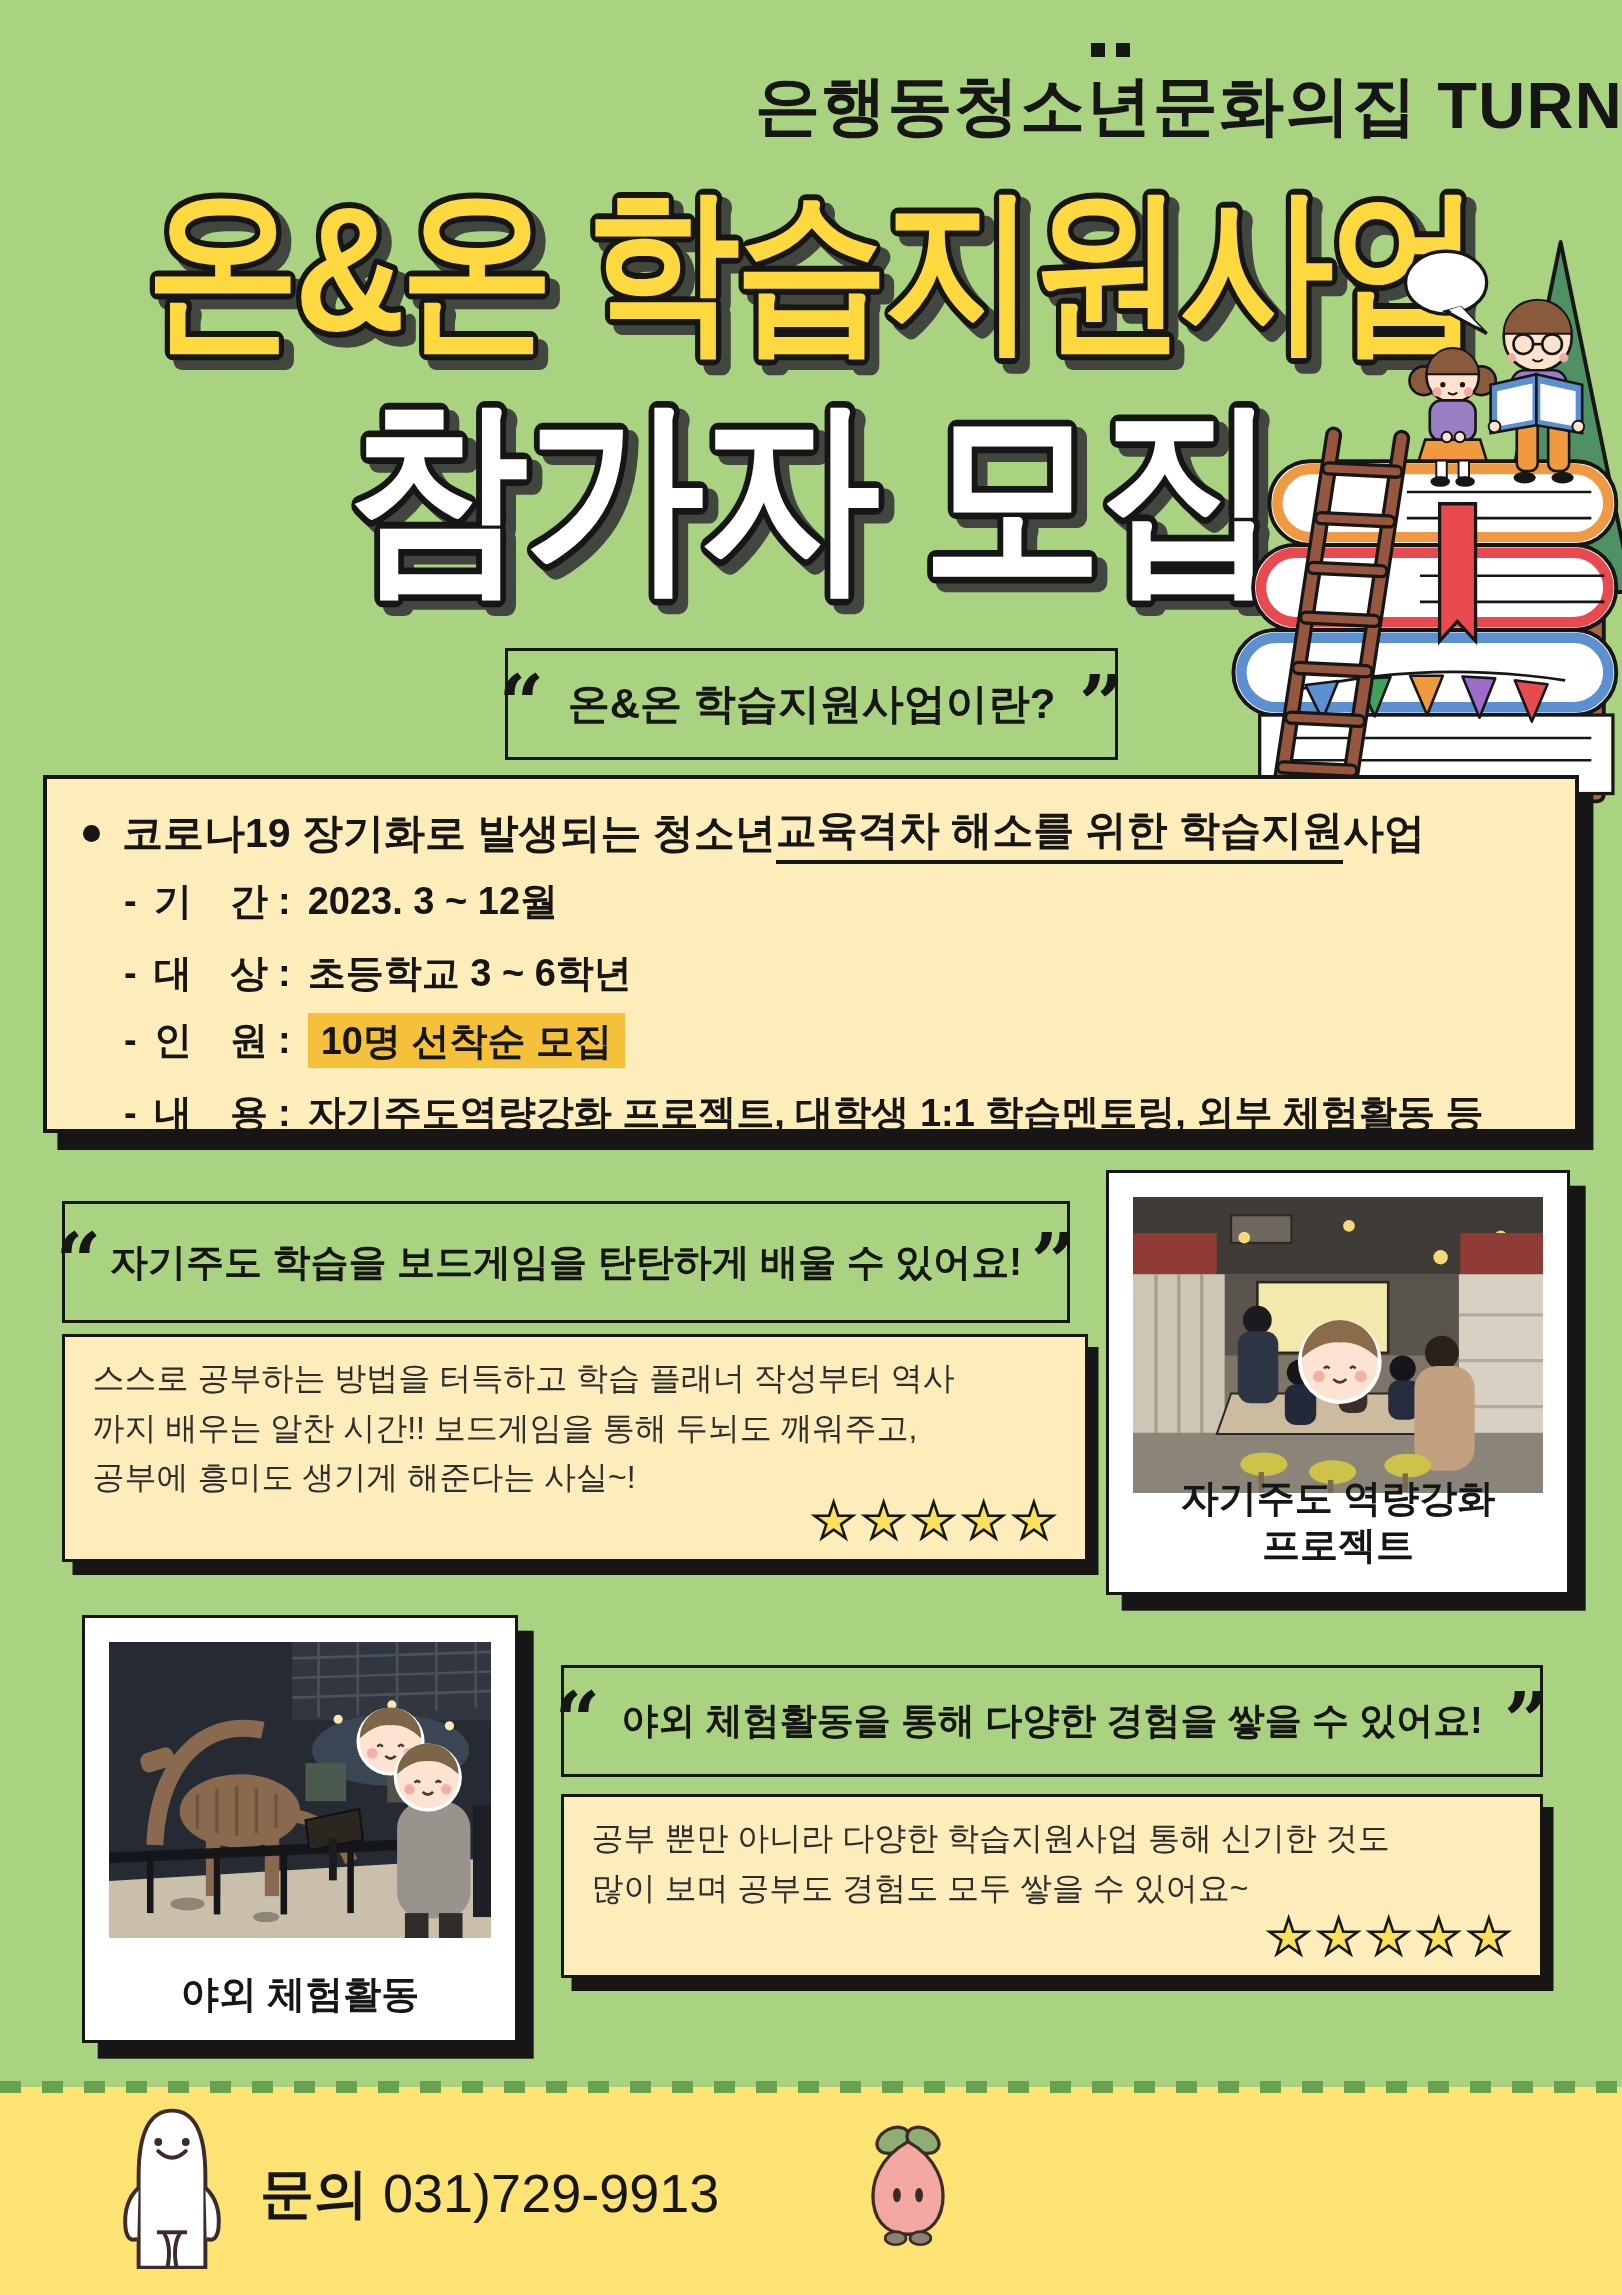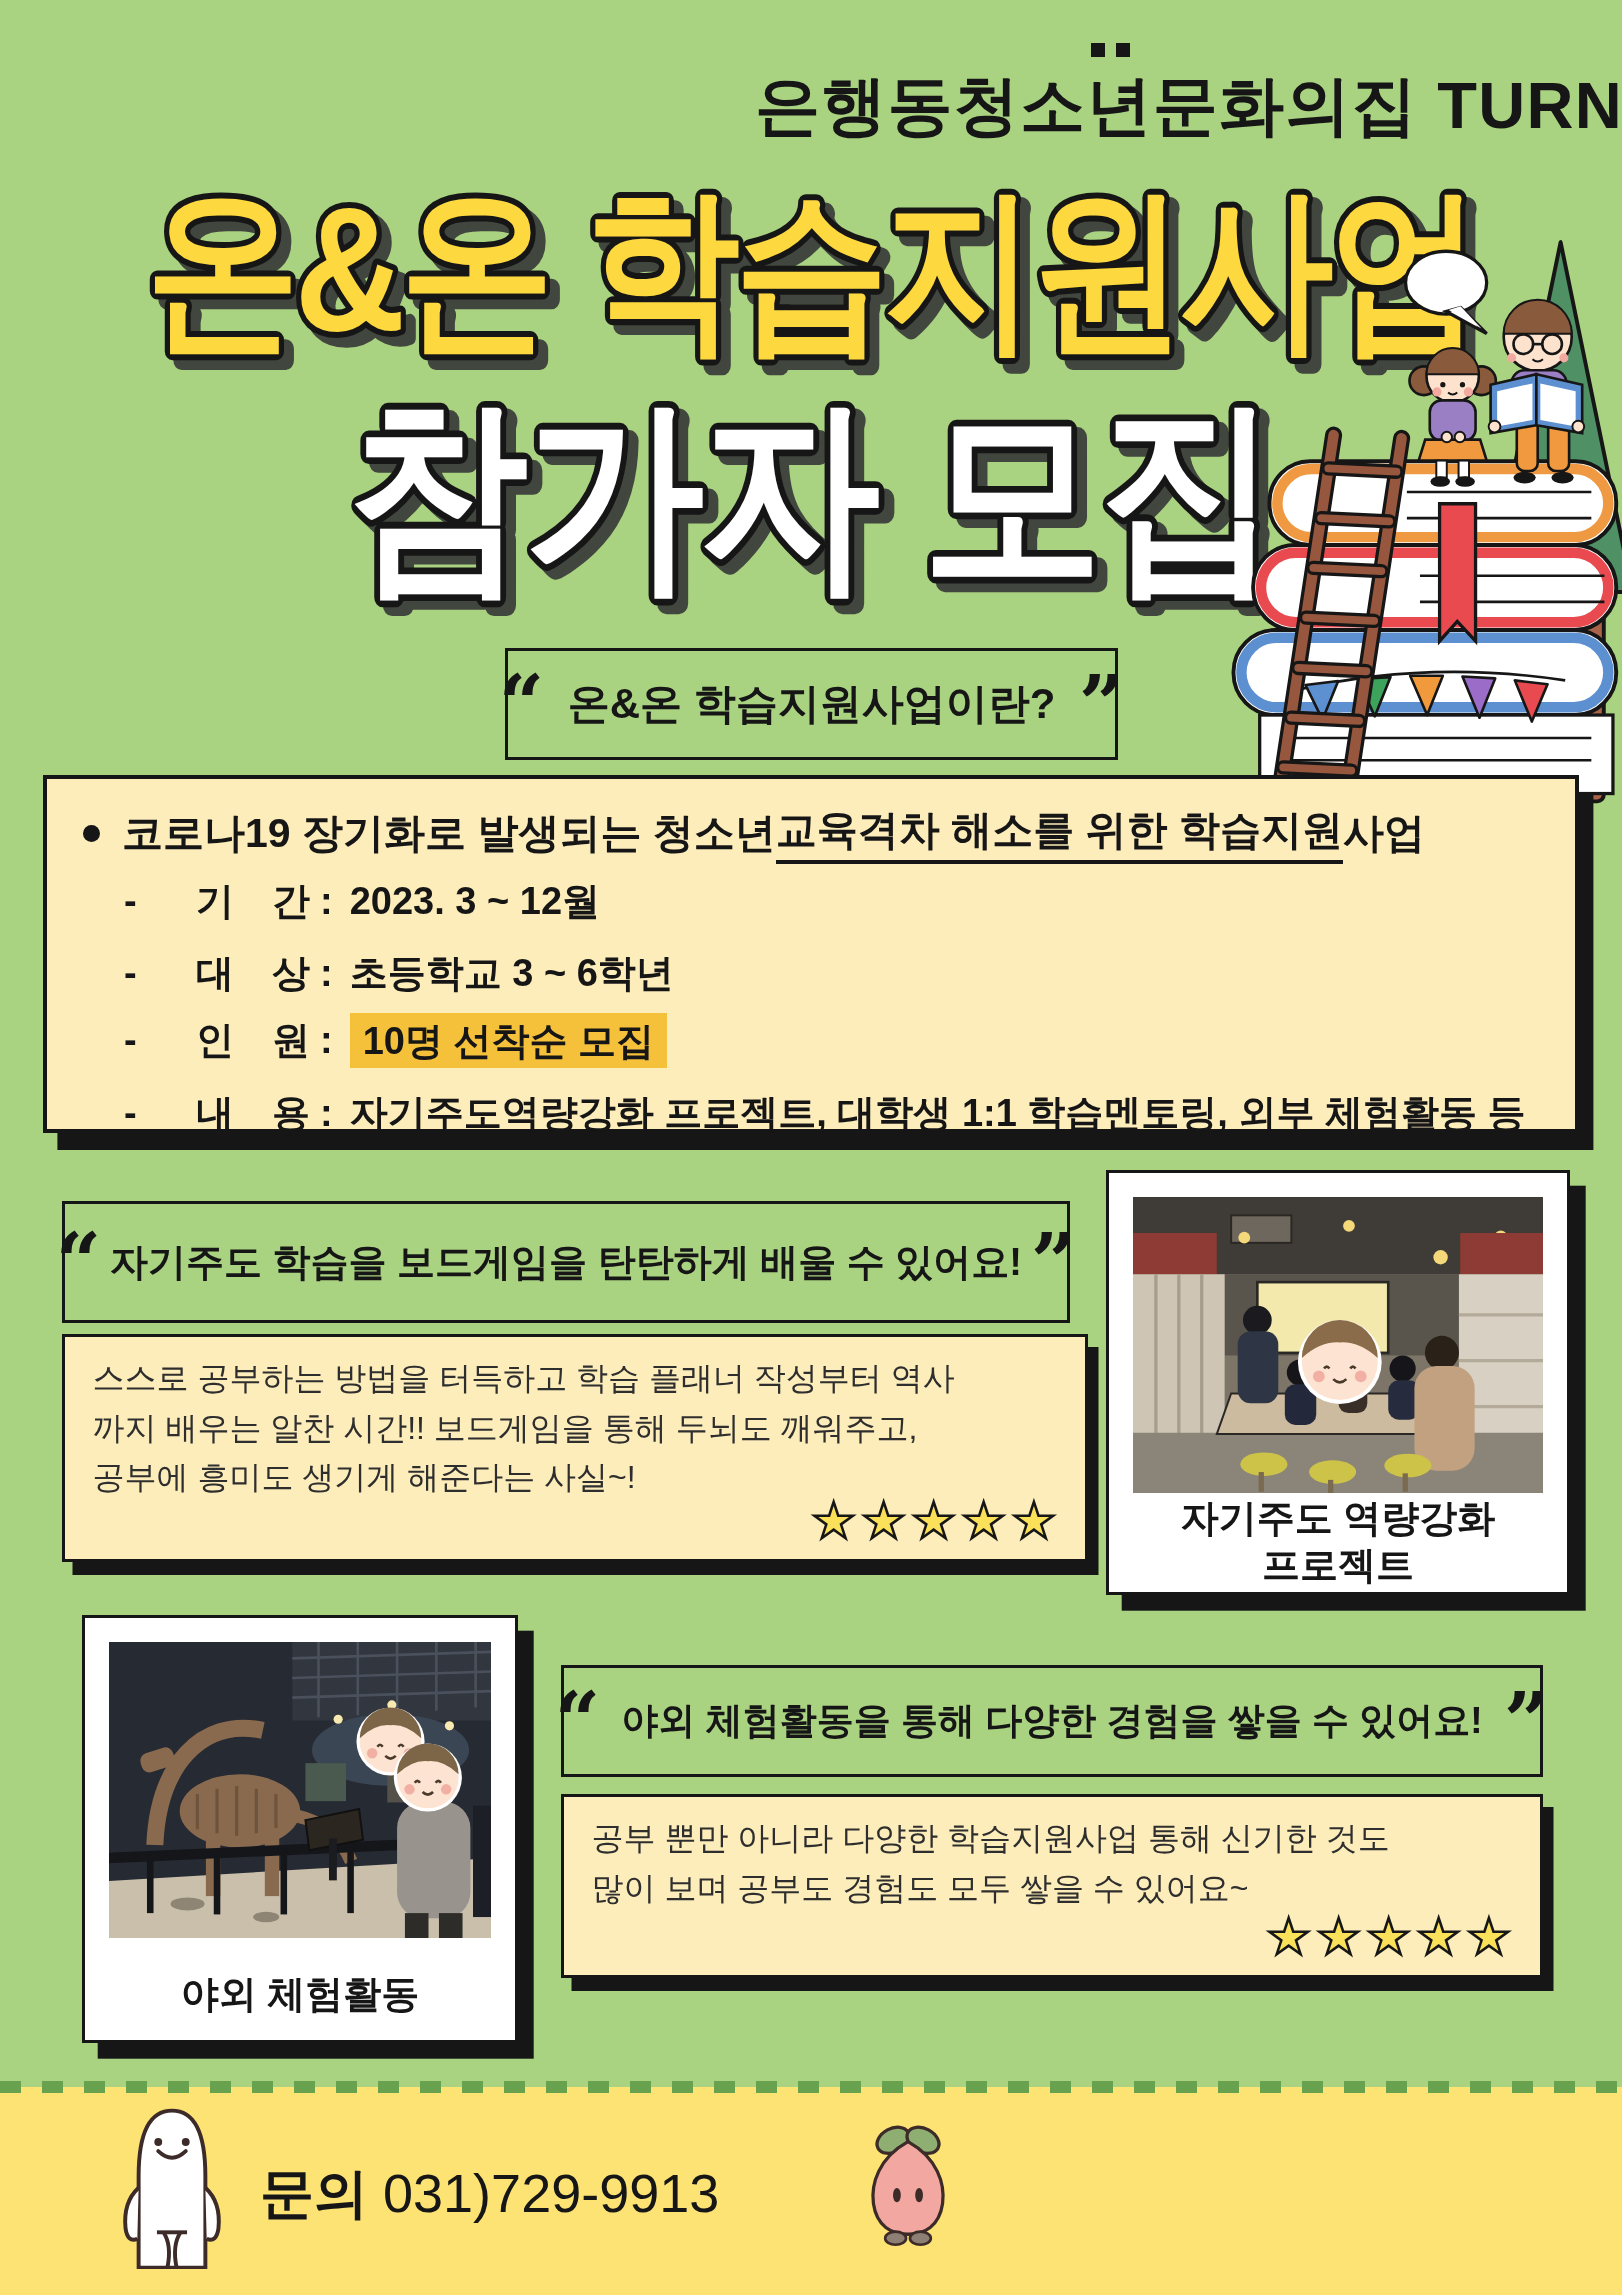--- a/index.html
+++ b/index.html
@@ -24,40 +24,40 @@
   .qbox2{left:62px;top:1201px;width:1002px;height:116px;font-size:38px;}
   .qbox3{left:561px;top:1665px;width:976px;height:106px;font-size:37px;}
 
   
   .info-box{left:43px;top:775px;width:1528px;height:350px;background:var(--cream);border:4.6px solid var(--ink);box-shadow:14.4px 17px 0 var(--ink);z-index:2;}
   .info-head{position:absolute;left:36px;top:23.6px;font-size:41px;font-weight:bold;color:var(--ink);white-space:nowrap;display:flex;align-items:center;}
   .bullet-dot{display:inline-block;width:17px;height:17px;border-radius:50%;background:var(--ink);margin-right:22px;flex:none;}
   .uline{border-bottom:4.6px solid var(--ink);padding-bottom:2.6px;}
   .info-row{position:absolute;left:77px;font-size:38px;font-weight:bold;color:var(--ink);white-space:nowrap;}
   .row-dash{display:inline-block;width:30px;}
-  .row-label{display:inline-block;min-width:124px;margin-left:42px;}
+  .row-label{display:inline-block;min-width:124px;}
   .row-colon{display:inline-block;margin-right:17px;}
   .hl{background:var(--highlight);padding:6.5px 13px;}
 
   
   .ybox{background:var(--cream);border:3.9px solid var(--ink);box-shadow:10.5px 13px 0 var(--ink);color:#2b2b2b;}
   .ybox1{left:62px;top:1334px;width:1004px;height:222px;padding-left:16px;}
   .ybox2{left:561px;top:1794px;width:976px;height:178px;}
   .ybody{position:absolute;left:27.5px;top:17px;font-size:32px;line-height:1.55;color:#2e2e2e;}
   .stars{position:absolute;right:23.6px;bottom:9.2px;font-size:50px;letter-spacing:5.2px;color:var(--star);-webkit-text-stroke:2.6px var(--ink);}
 
   
   .card{background:#fff;border:3.9px solid var(--ink);box-shadow:15.7px 15.7px 0 var(--ink);}
   .card-right{left:1106px;top:1170px;width:458px;height:419px;}
   .card-left{left:82px;top:1615px;width:430px;height:422px;}
   .card .photo{position:absolute;left:23.6px;top:23.6px;right:23.6px;overflow:hidden;}
   .card-right .photo{height:296px;}
   .card-left .photo{height:296px;}
   .caption{position:absolute;left:0;right:0;text-align:center;font-weight:bold;color:var(--ink);}
-  .card-right .caption{bottom:4px;font-size:38px;line-height:1.22;}
+  .card-right .caption{bottom:24px;font-size:38px;line-height:1.22;}
   .card-left .caption{bottom:19.6px;font-size:38px;}
 
   
   .footer{left:0;top:2087px;width:1623px;height:208px;background:var(--footer-yellow);}
   .dash-line{left:0;top:2081px;width:1623px;height:11.8px;background:repeating-linear-gradient(90deg,var(--dash-green) 0 21px,transparent 21px 42px);}
   .contact{left:260px;top:2158px;font-size:54px;color:var(--ink);white-space:nowrap;}
   .contact b,.location b{font-weight:bold;}
   .location{left:993px;top:2135px;font-size:50px;color:var(--ink);white-space:nowrap;}
   .location .line2{margin-top:19.6px;margin-left:107px;font-size:52px;}
   .lbl{font-weight:bold;margin-right:15.7px;}

